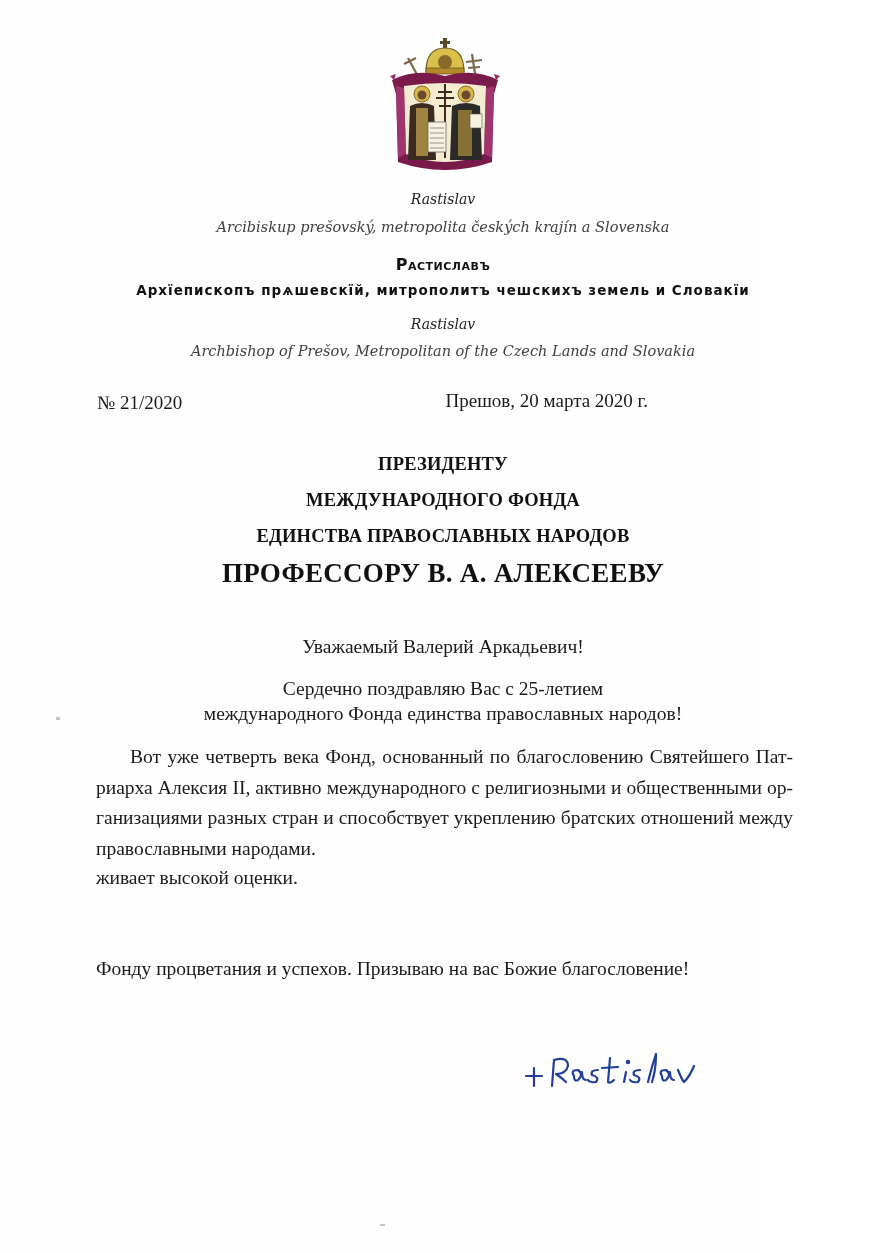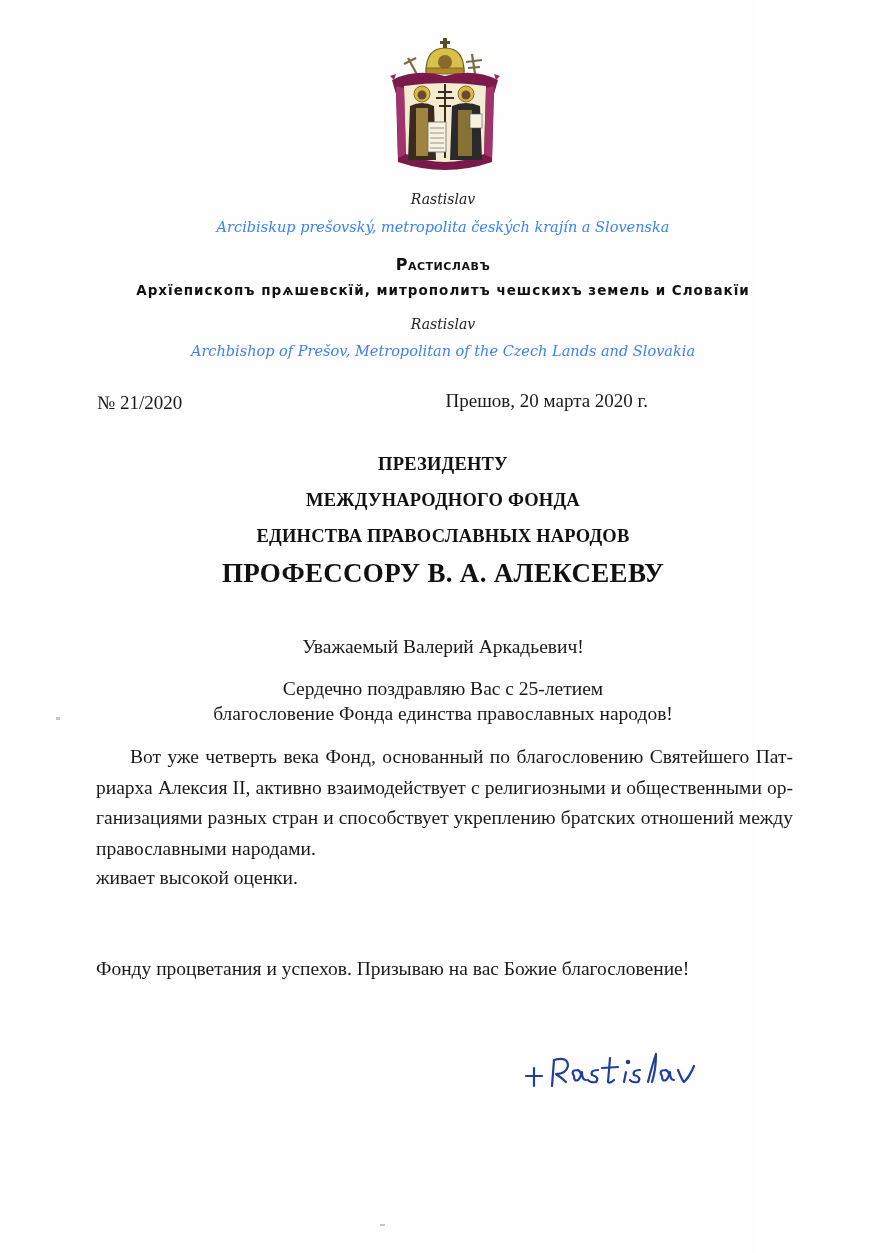--- a/index.html
+++ b/index.html
@@ -38,21 +38,21 @@
     .italic-name {
       font-family: "DejaVu Serif", "Liberation Serif", serif;
       font-style: italic;
       font-size: 14px;
       color: #222;
     }
     .italic-title {
       font-family: "DejaVu Serif", "Liberation Serif", serif;
       font-style: italic;
       font-size: 14.5px;
-      color: #3b82f6;
+      color: #404040;
     }
     .slavonic-name {
       font-family: "DejaVu Sans", "Liberation Sans", sans-serif;
       font-weight: bold;
       font-size: 16px;
       letter-spacing: 0.5px;
       color: #111;
       font-variant: small-caps;
     }
     .slavonic-title {
@@ -195,25 +195,25 @@
   <div class="ref-number">№ 21/2020</div>
   <div class="place-date">Прешов, 20 марта 2020 г.</div>
 
   <div class="center-line addressee" style="top:490px;">МЕЖДУНАРОДНОГО ФОНДА</div>
   <div class="center-line addressee" style="top:454px;">ПРЕЗИДЕНТУ</div>
   <div class="center-line addressee" style="top:526px;">ЕДИНСТВА ПРАВОСЛАВНЫХ НАРОДОВ</div>
   <div class="center-line addressee-name" style="top:558px;">ПРОФЕССОРУ В. А. АЛЕКСЕЕВУ</div>
 
   <div class="center-line greeting" style="top:636px;">Уважаемый Валерий Аркадьевич!</div>
   <div class="center-line greeting" style="top:678px;">Сердечно поздравляю Вас с 25-летием</div>
-  <div class="center-line greeting" style="top:703px;">благословение Фонда единства православных народов!</div>
+  <div class="center-line greeting" style="top:703px;">международного Фонда единства православных народов!</div>
 
   <div class="body-text" style="top:742px; text-indent:0;">
     <span class="line first">Вот уже четверть века Фонд, основанный по благословению Святейшего Пат-</span>
-    <span class="line">риарха Алексия II, активно взаимодействует с религиозными и общественными ор-</span>
+    <span class="line">риарха Алексия II, активно международного с религиозными и общественными ор-</span>
     <span class="line">ганизациями разных стран и способствует укреплению братских отношений между</span>
     <span class="line last">православными народами.</span>
   </div>
 
   <div class="body-text" style="top:863px; text-indent:0;">
     <span class="line last">живает высокой оценки.</span>
   </div>
 
   <div class="body-text" style="top:954px; text-indent:0;">
     <span class="line last">Фонду процветания и успехов. Призываю на вас Божие благословение!</span>

